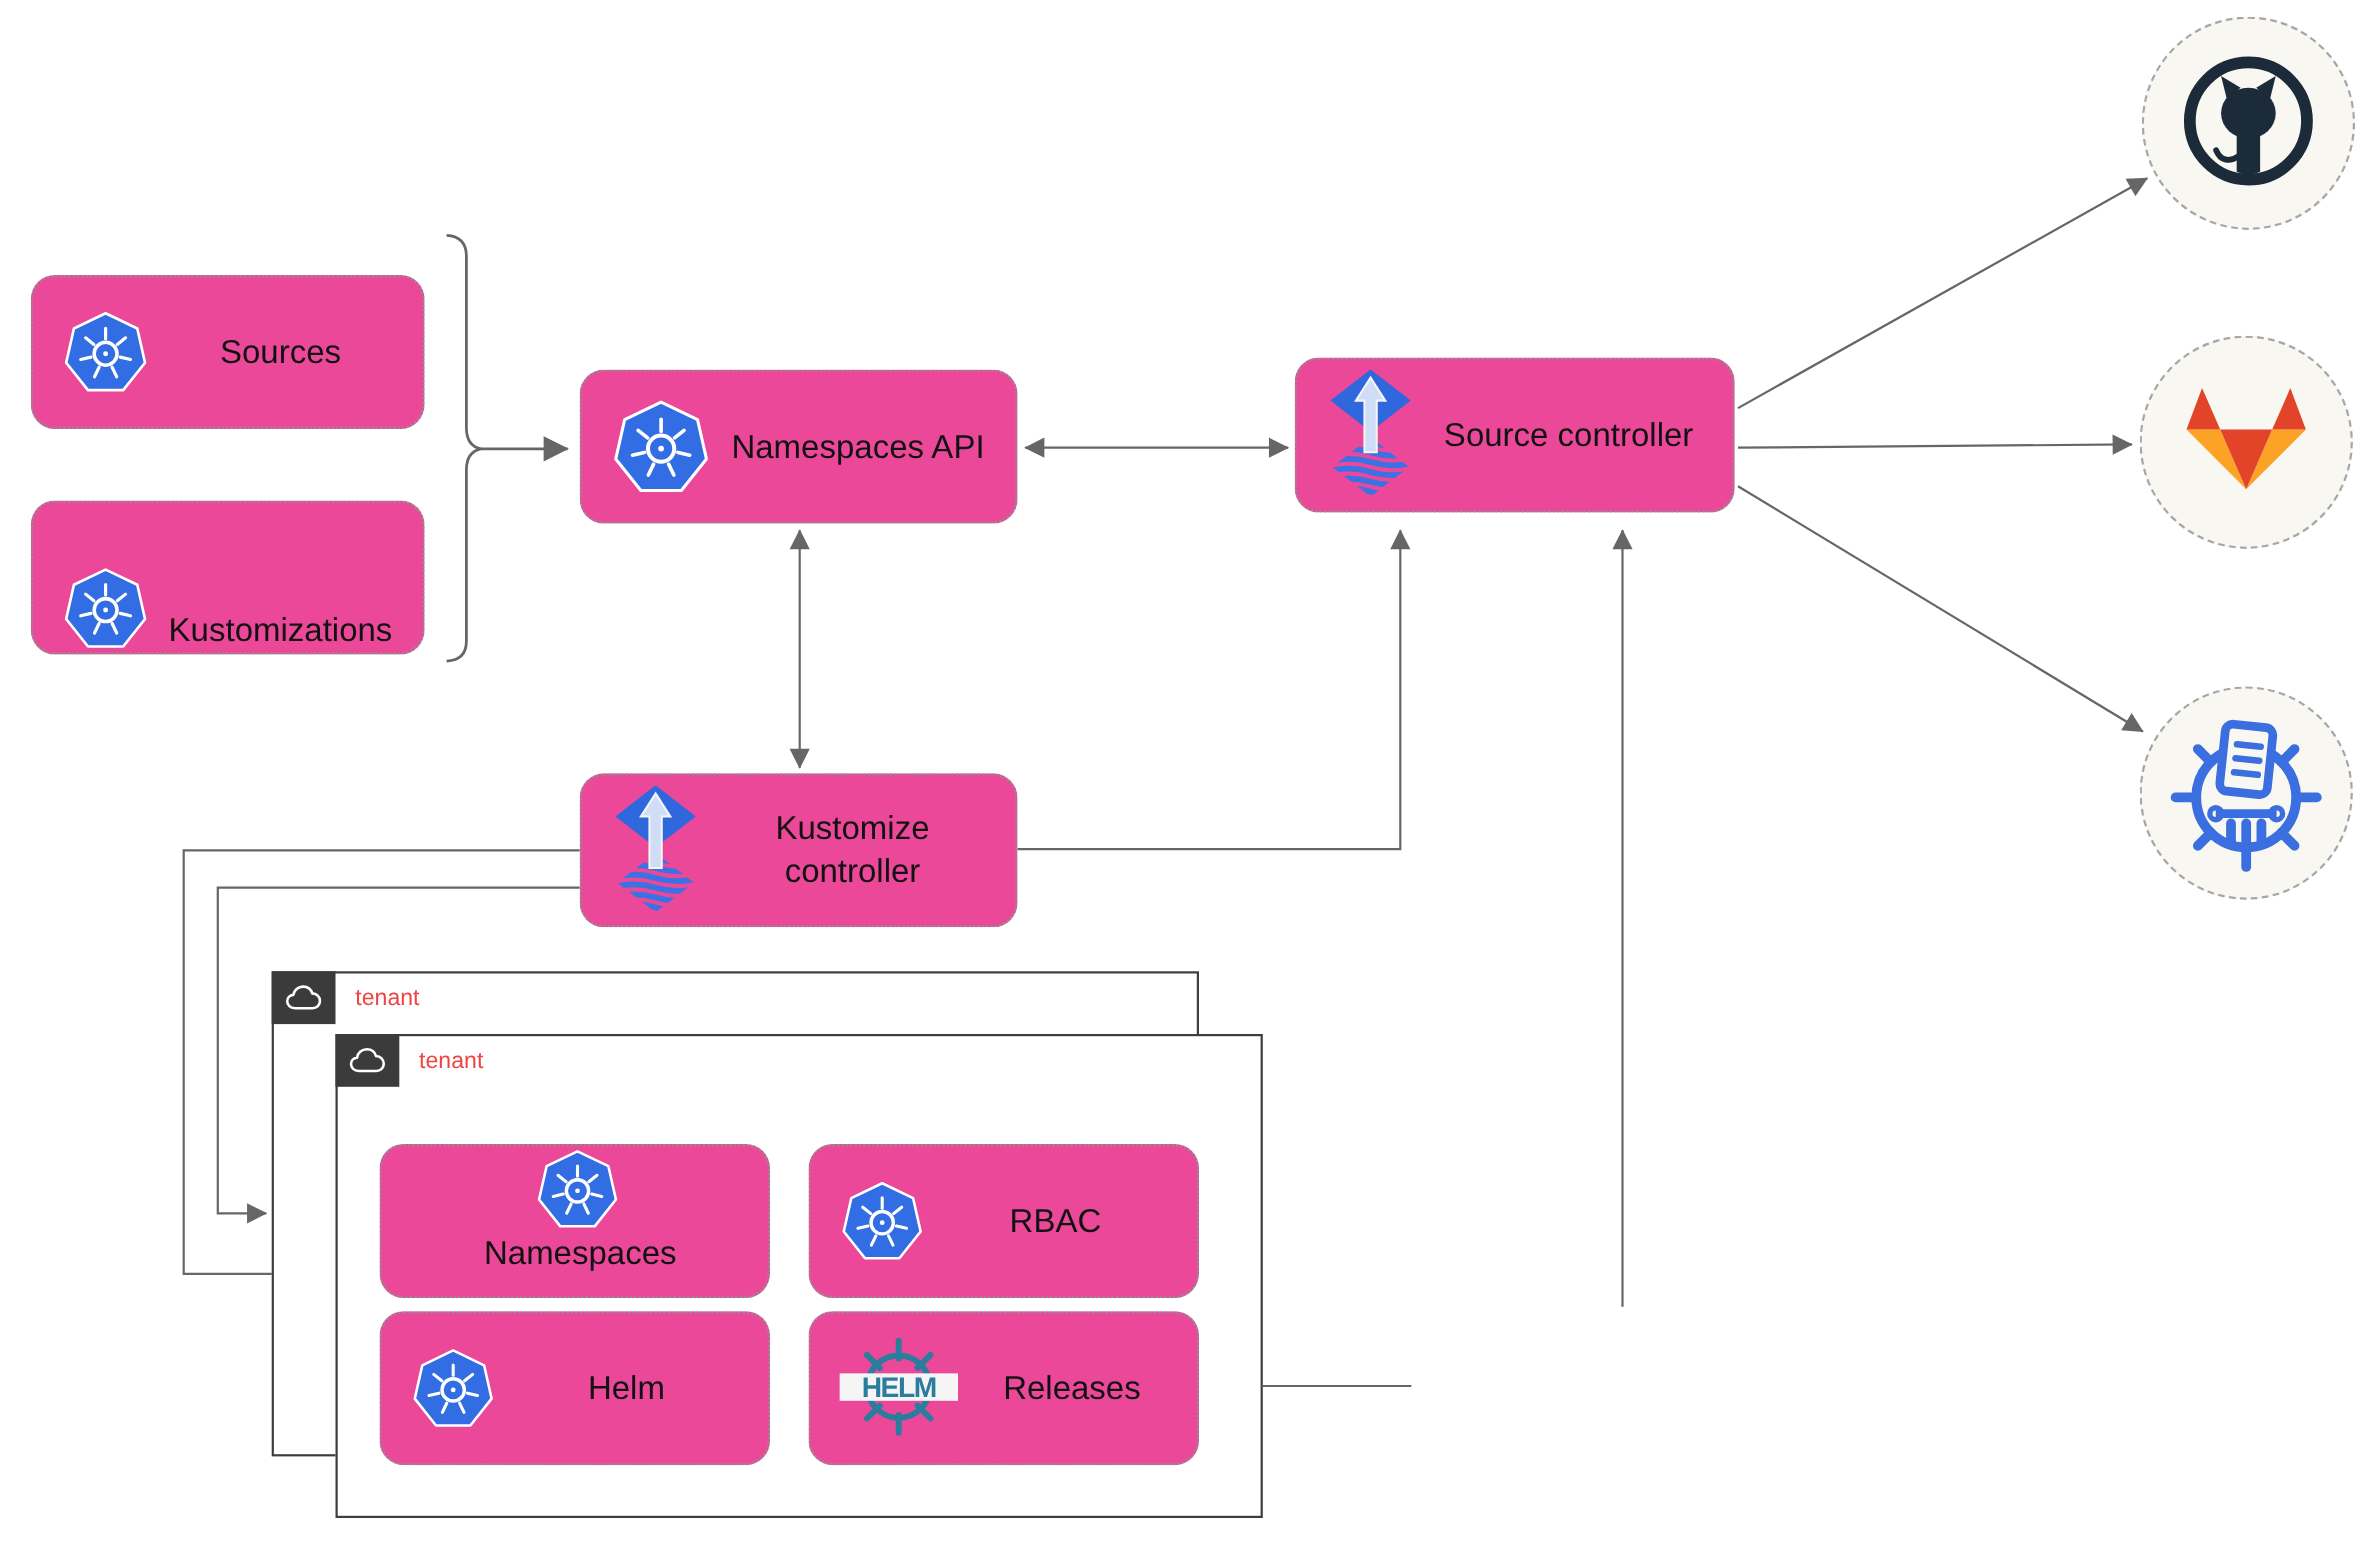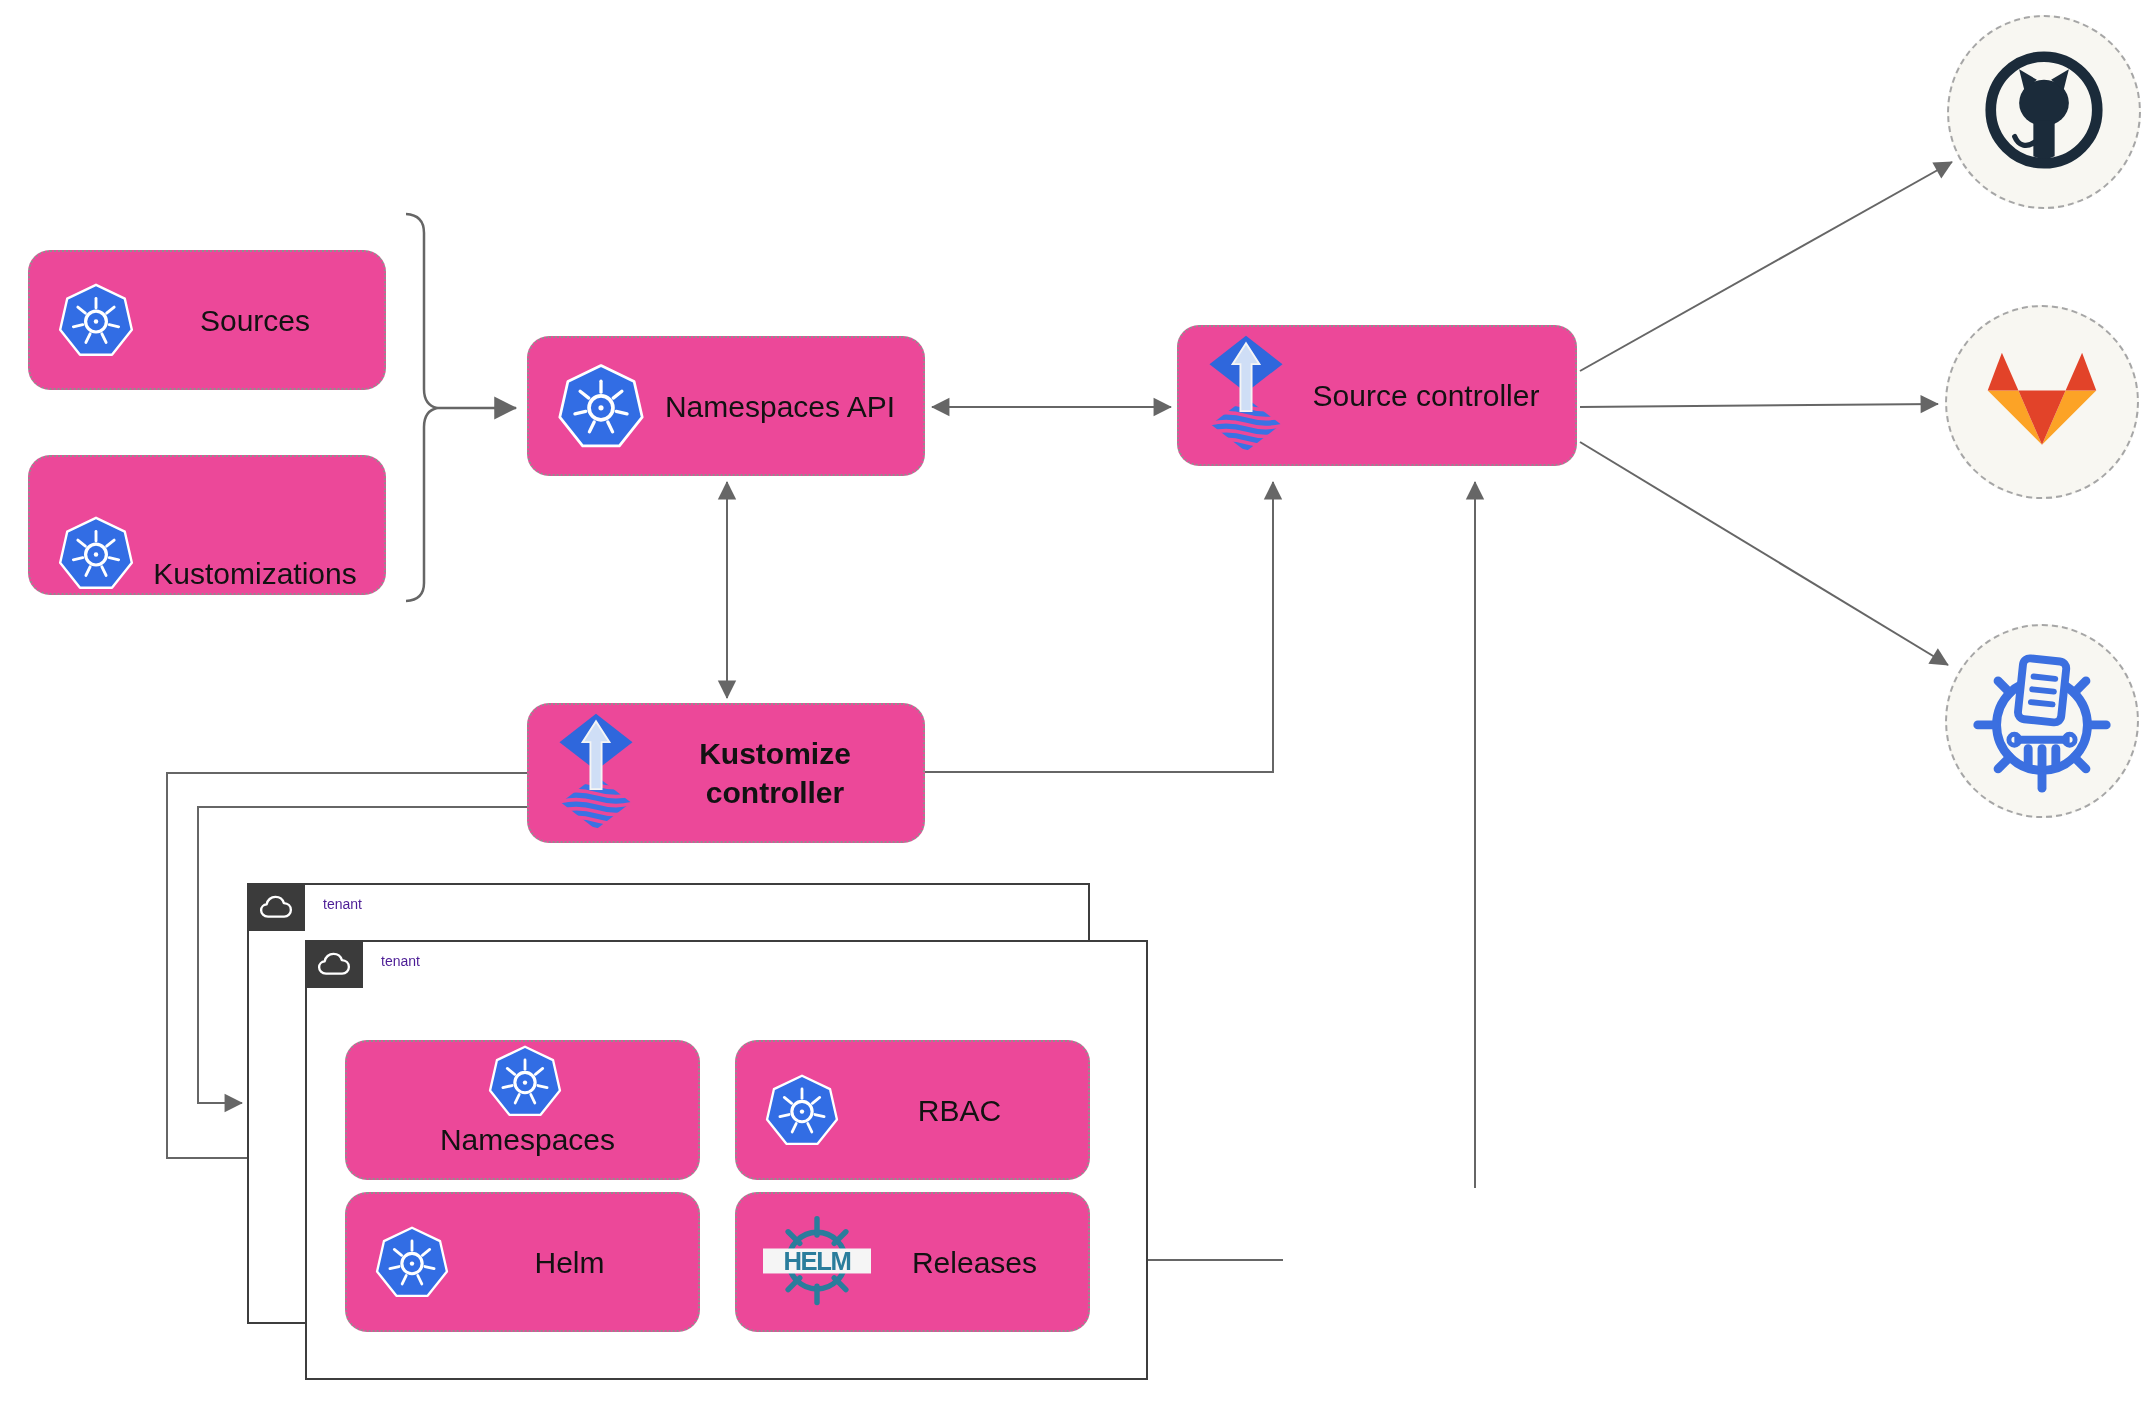--- a/index.html
+++ b/index.html
@@ -8,21 +8,21 @@
   svg.edges{position:absolute;left:0;top:0;z-index:1;}
   .node{position:absolute;box-sizing:border-box;background:#ec4899;border:2px dotted #8f8f8f;
         border-radius:22px;display:flex;align-items:center;padding:0 16px 0 26px;z-index:3;}
   .node .icon{flex:0 0 auto;display:flex;align-items:center;justify-content:center;margin-right:6px;}
   .node .label{flex:1;text-align:center;font-size:30px;color:#121212;line-height:1.3;}
   .tenant{position:absolute;box-sizing:border-box;background:#ffffff;border:2px solid #3d3d3d;}
   .tenant-back{z-index:2;}
   .tenant-front{z-index:3;}
   .tenant .tab{position:absolute;top:-2px;left:-2px;width:58px;height:48px;background:#3b3b3b;
                display:flex;align-items:center;justify-content:center;}
-  .tenant .tlabel{position:absolute;top:11px;left:74px;font-size:14px;color:#4c1d95;text-align:center;}
+  .tenant .tlabel{position:absolute;top:11px;left:74px;font-size:21px;color:#ef4444;text-align:center;}
   .inner{z-index:4;}
   .provider{position:absolute;width:190px;height:190px;border-radius:50%;background:#f8f7f2;
             border:2px dashed #a6a6a6;display:flex;align-items:center;justify-content:center;z-index:3;}
 </style>
 </head>
 <body>
 
 <div class="canvas">
 
   <svg width="0" height="0" style="position:absolute" aria-hidden="true">
@@ -178,21 +178,21 @@
         </svg>
       </span>
     <span class="label" style="max-width:230px;margin:0 auto;">Source controller</span>
   </div>
   <div class="node" style="left:527px;top:703px;width:398px;height:140px;">
     <span class="icon">
         <svg width="82" height="127">
           <use href="#sym-flux"></use>
         </svg>
       </span>
-    <span class="label" style="max-width:230px;margin:16px auto;font-weight:bold;">Kustomize controller</span>
+    <span class="label" style="max-width:230px;margin:16px auto;">Kustomize controller</span>
   </div>
 
   <div class="tenant tenant-back" style="left:247px;top:883px;width:843px;height:441px;">
     <span class="tab">
         <svg width="34" height="26">
           <use href="#sym-cloud"></use>
         </svg>
       </span>
     <span class="tlabel">tenant</span>
   </div>

